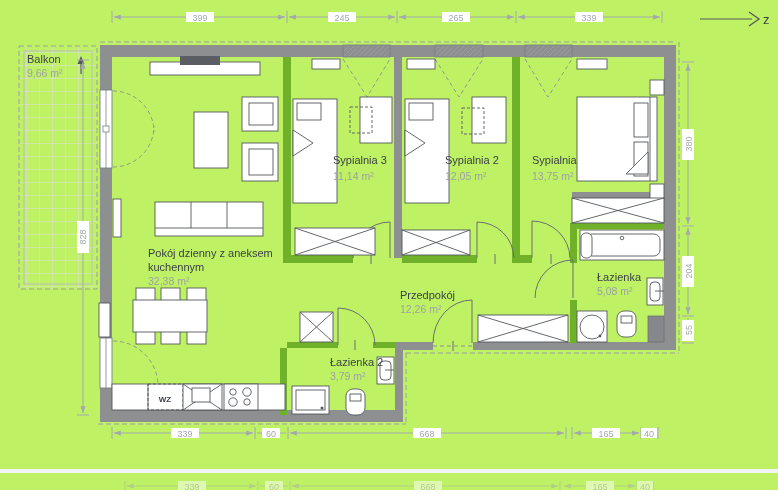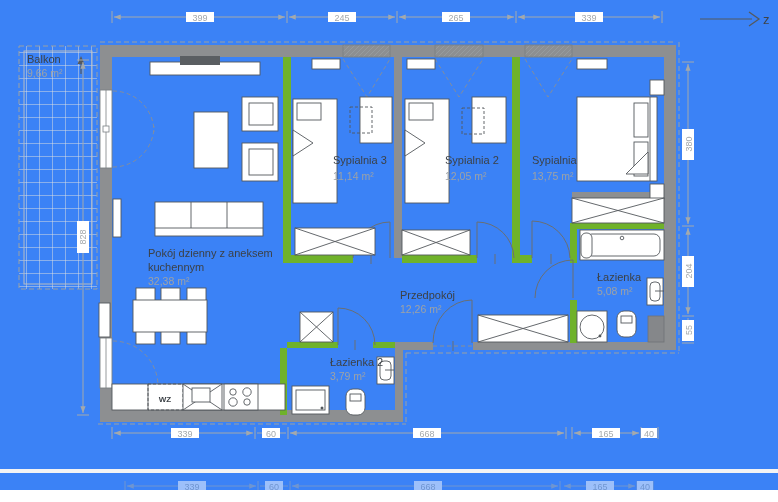--- a/index.html
+++ b/index.html
@@ -1,16 +1,16 @@
 <!DOCTYPE html>
 <html><head>
 <meta charset="utf-8">
 <style>
   html,body{margin:0;padding:0;background:#fff;}
-  .stage{position:relative;width:778px;height:502px;background:#3b82f6;overflow:hidden;
+  .stage{position:relative;width:778px;height:502px;background:#bef264;overflow:hidden;
          font-family:"Liberation Sans",sans-serif;}
   svg{position:absolute;left:0;top:0;}
   .dim{font:9px "Liberation Sans",sans-serif;fill:#a4a9ac;}
   .rname{font:11px "Liberation Sans",sans-serif;fill:#3c4146;}
   .rarea{font:10.5px "Liberation Sans",sans-serif;fill:#9da2a6;}
   .cab{font:700 8px "Liberation Sans",sans-serif;fill:#3c4146;}
   .cz{font:13px "Liberation Sans",sans-serif;fill:#3f4449;}
   .dimline{stroke:#a4a9ac;stroke-width:1;fill:none;}
   .wallf{fill:#8d8f91;}
   .greenf{fill:#6fb22a;}

